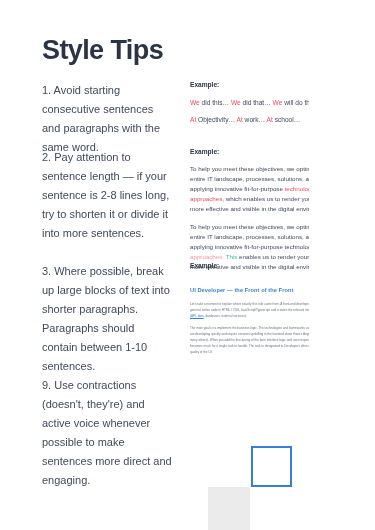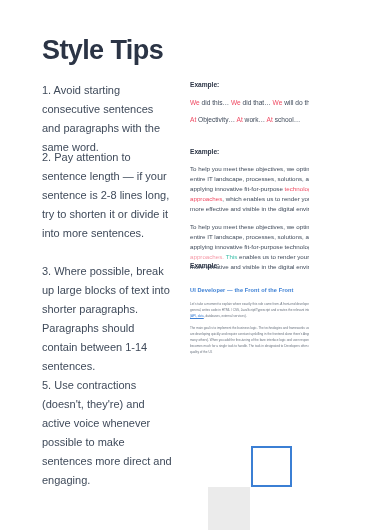--- a/index.html
+++ b/index.html
@@ -158,34 +158,34 @@
       <div class="ex-para">
         <span>To help you meet these objectives, we optimise your entire IT landscape, processes, solutions, and data by applying innovative fit-for-purpose </span><span class="hl-red">technologies and approaches</span><span>, which enables us to render your business more effective and visible in the digital environment.</span>
       </div>
       <div class="ex-para">
         <span>To help you meet these objectives, we optimise your entire IT landscape, processes, solutions, and data by applying innovative fit-for-purpose technologies and </span><span class="hl-pink">approaches.</span><span> </span><span class="hl-teal">This</span><span> enables us to render your business more effective and visible in the digital environment.</span>
       </div>
     </div>
   </div>
 
   <div class="tip-row" style="top:262px;">
-    <div class="tip-left">3. Where possible, break up large blocks of text into shorter paragraphs. Paragraphs should contain between 1-14 sentences.</div>
+    <div class="tip-left">3. Where possible, break up large blocks of text into shorter paragraphs. Paragraphs should contain between 1-10 sentences.</div>
     <div class="tip-right">
       <div class="example-label">Example:</div>
       <div class="article">
         <div class="article-heading">UI Developer — the Front of the Front</div>
         <div class="article-para">
           <span>Let's take a moment to explain where exactly this role came from. A front-end developer, or a software developer in general, writes code in HTML / CSS, JavaScript/Typescript and creates the relevant integrations with the backend </span><span class="article-link">(API, data</span><span>, databases, external services).</span>
         </div>
         <div class="article-para">The main goal is to implement the business logic. The technologies and frameworks used by Software Developers are developing quickly and require constant upskilling in the frontend alone there's Angular, React, Vue, Svelte and many others). When you add the fine-tuning of the bare interface logic and user responsibilities, it turns out that it becomes much for a single task to handle. The task in designated to Developers often results in the insufficient quality of the UI.</div>
       </div>
     </div>
   </div>
 
   <div class="tip-row" style="top:376px;">
-    <div class="tip-left">5. Use contractions (doesn't, they're) and active voice whenever possible to make sentences more direct and engaging.</div>
+    <div class="tip-left">9. Use contractions (doesn't, they're) and active voice whenever possible to make sentences more direct and engaging.</div>
   </div>
 
   <div class="shape-gray"></div>
   <div class="shape-blue-outline"></div>
   <div class="shape-orange"></div>
 
 </div>
 
 </body></html>

